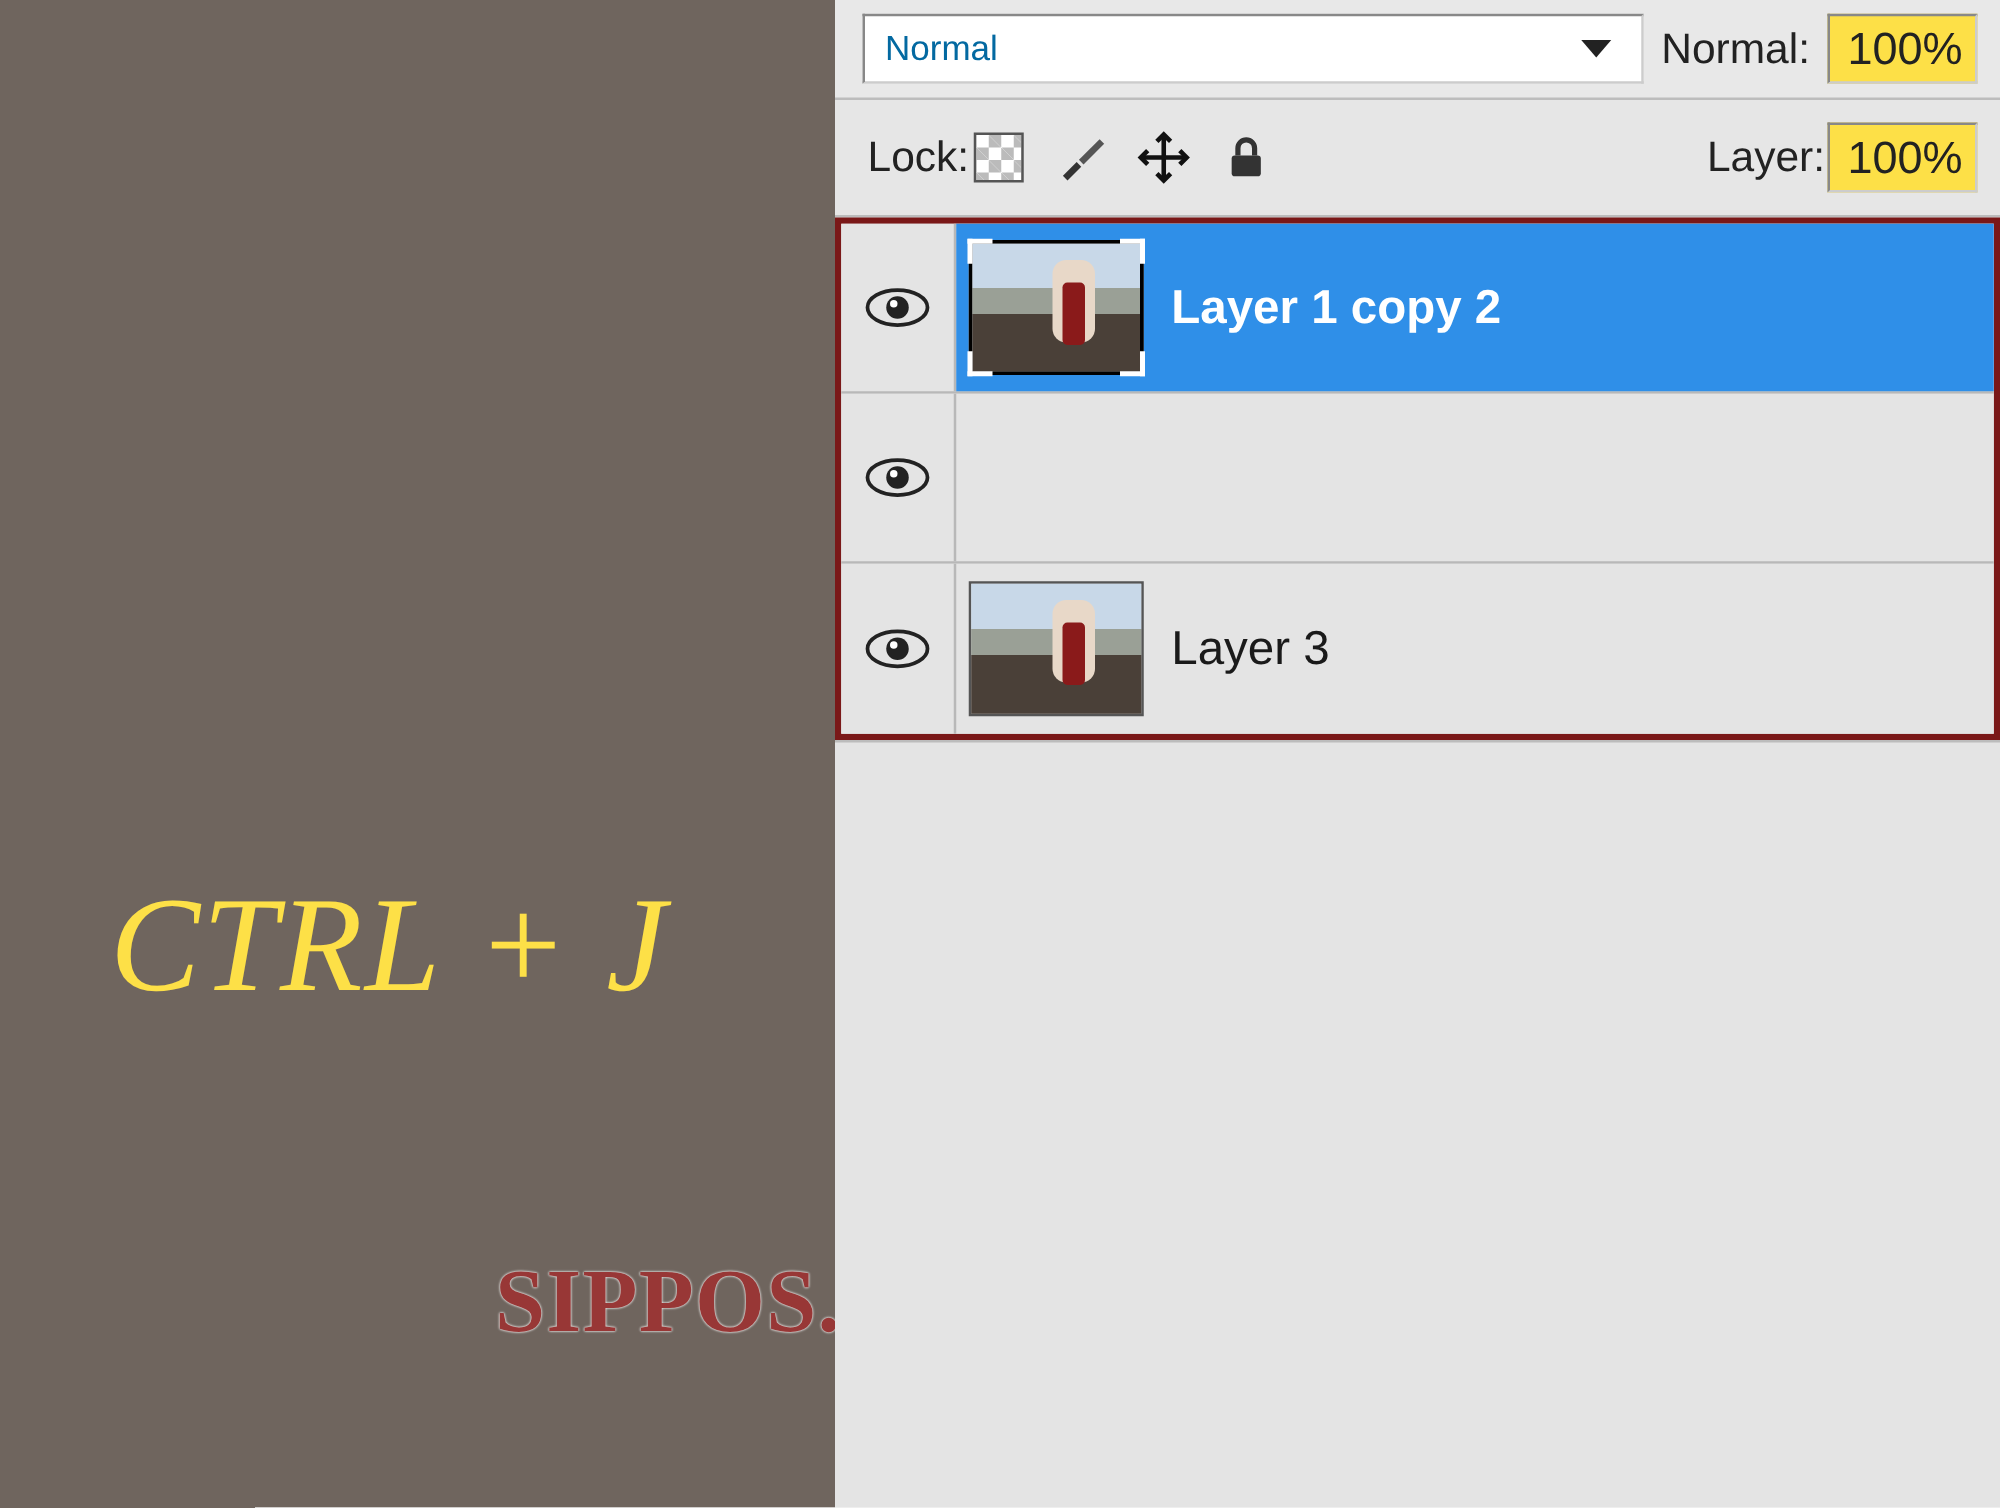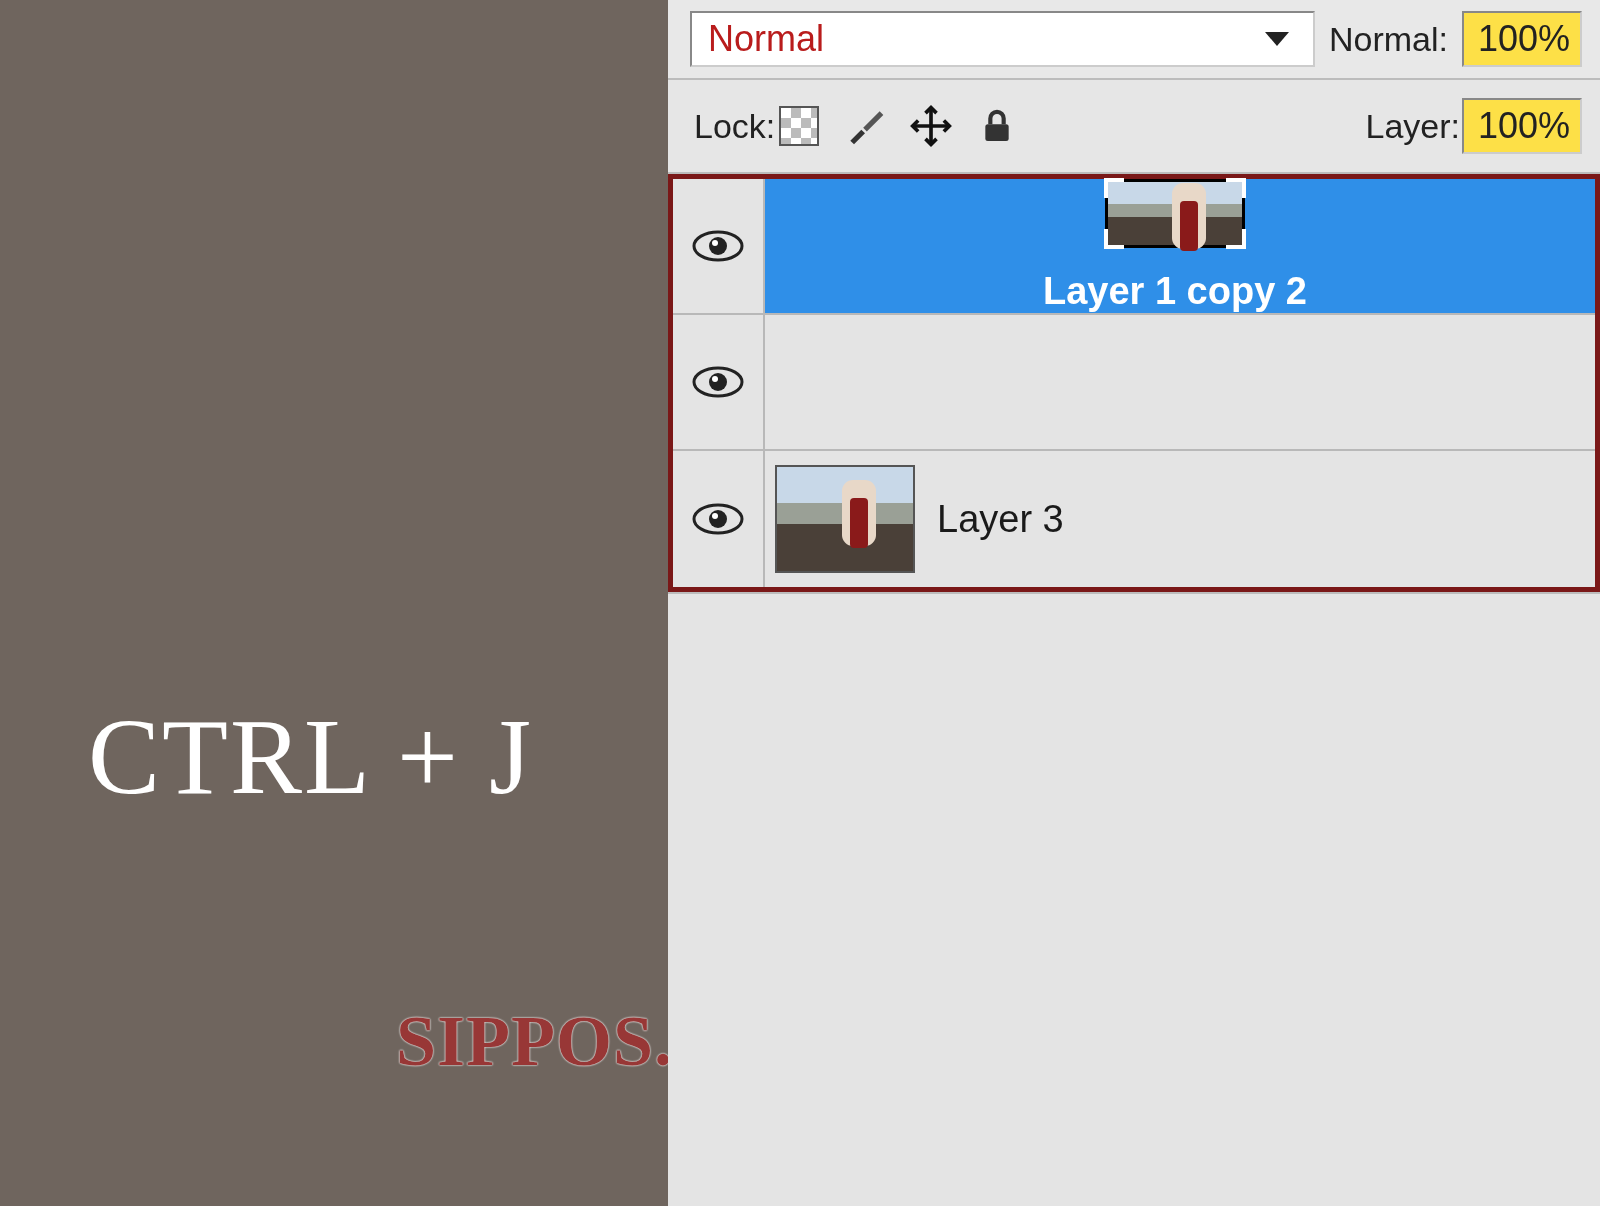--- a/index.html
+++ b/index.html
@@ -17,22 +17,23 @@
     width: 668px;
     height: 1206px;
     background: #6f655e;
   }
   .shortcut-text {
     position: absolute;
     left: 88px;
     top: 695px;
     font-family: Georgia, 'Times New Roman', serif;
     font-size: 108px;
-    color: #ffffff;
+    color: #fde047;
     letter-spacing: 2px;
+    font-style: italic;
   }
   .watermark {
     position: absolute;
     left: 396px;
     top: 1000px;
     font-family: Georgia, 'Times New Roman', serif;
     font-size: 72px;
     font-weight: bold;
     letter-spacing: 1px;
     color: #a03030;
@@ -64,22 +65,22 @@
     flex: 1;
     height: 56px;
     background: #ffffff;
     border: 2px solid #888;
     border-right-color: #ccc;
     border-bottom-color: #ccc;
     display: flex;
     align-items: center;
     justify-content: space-between;
     padding: 0 24px 0 16px;
-    font-size: 36px;
-    color: #b91c1c;
+    font-size: 28px;
+    color: #0369a1;
   }
   .blend-dropdown .tri {
     width: 0; height: 0;
     border-left: 12px solid transparent;
     border-right: 12px solid transparent;
     border-top: 14px solid #222;
   }
   .label-text { font-size: 34px; color: #222; }
   .value-box {
     height: 56px;
@@ -151,21 +152,20 @@
     flex: 1;
     height: 100%;
     display: flex;
     align-items: center;
     gap: 22px;
     padding: 0 20px 0 10px;
   }
   .layer-row.selected .body-cell {
     background: #2f8fe8;
     color: #fff;
-    flex-direction: column;
   }
   .layer-row.selected .layer-name { color: #fff; font-weight: bold; }
 
   .thumb-wrap {
     width: 140px; height: 108px;
     border: 2px solid #555;
     background: #ddd;
     position: relative;
   }
   .layer-row.selected .thumb-wrap {

